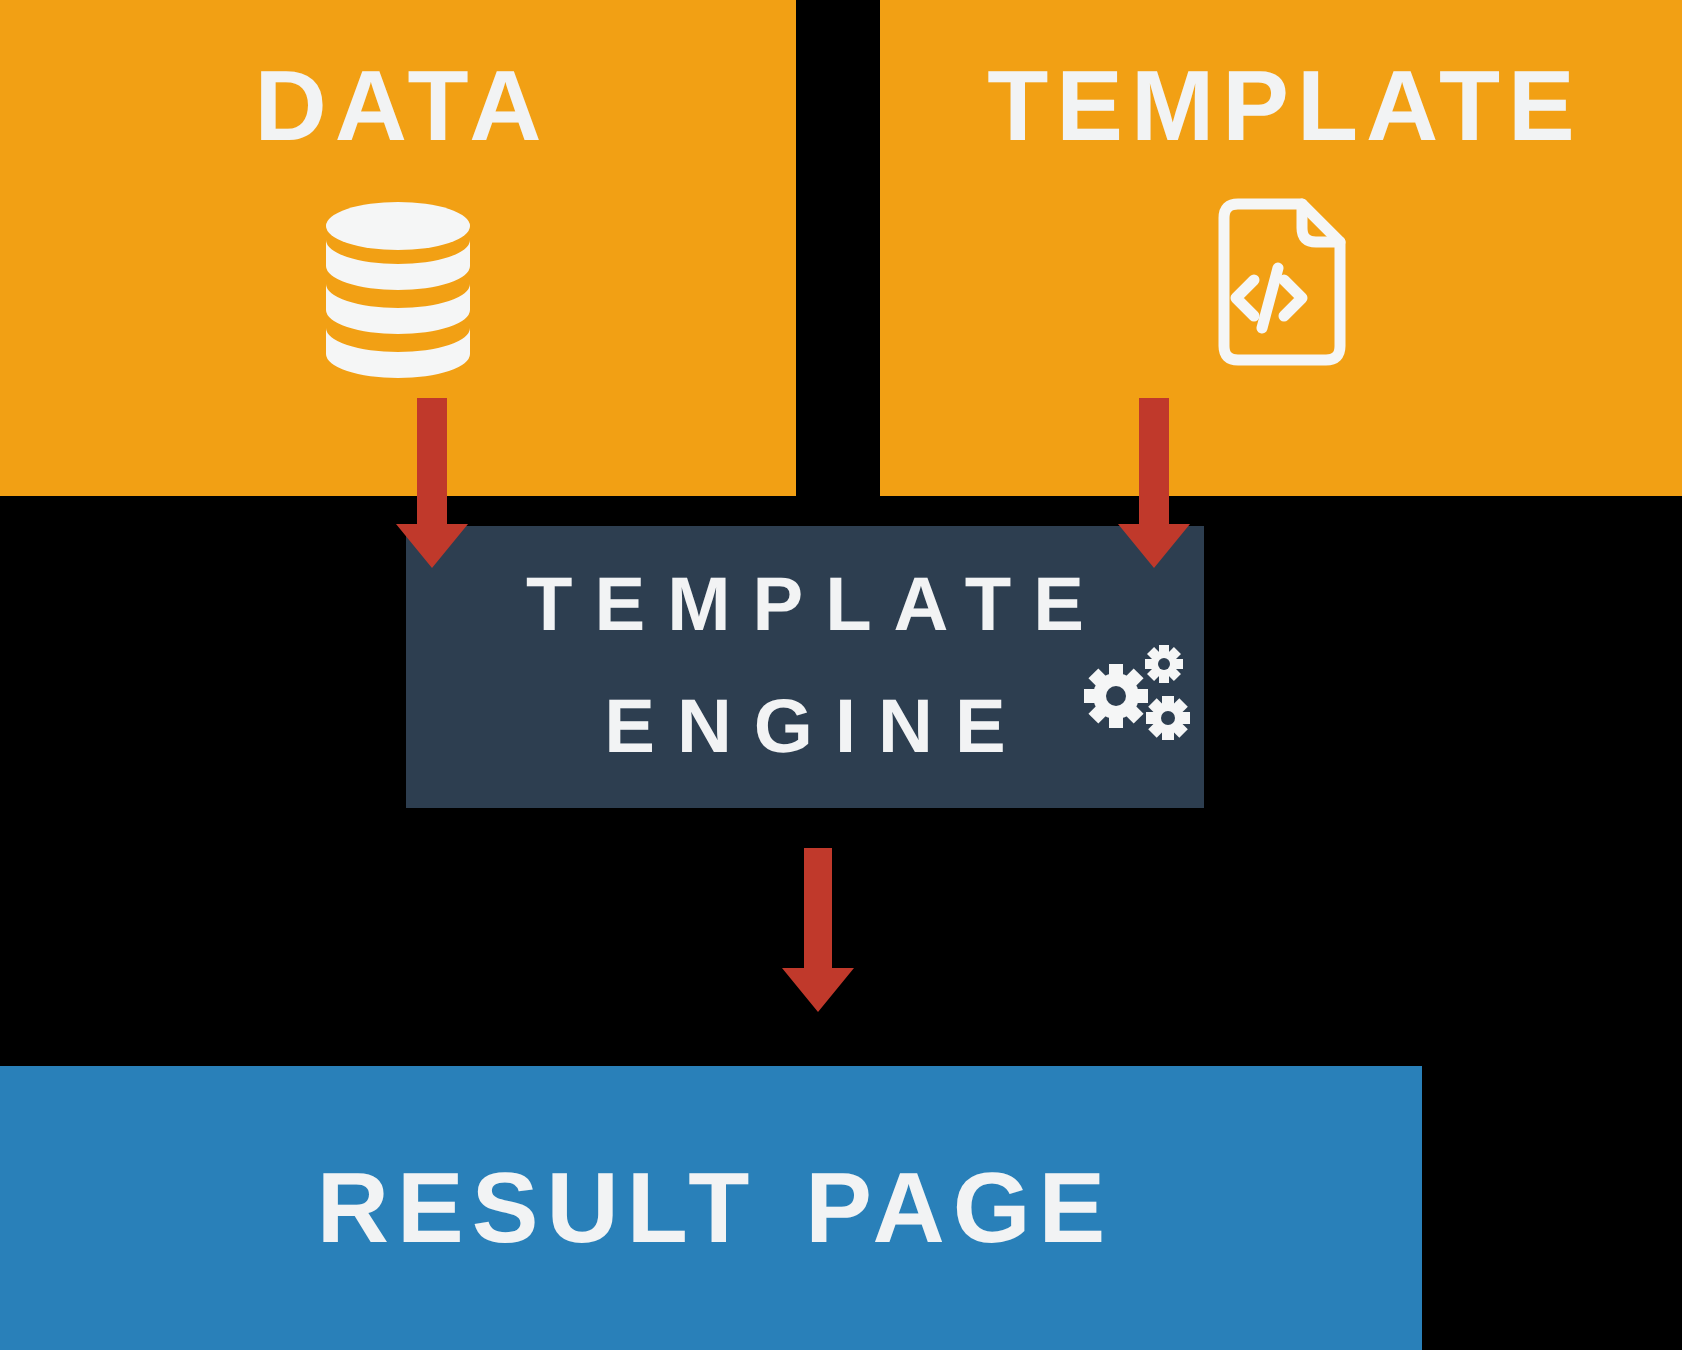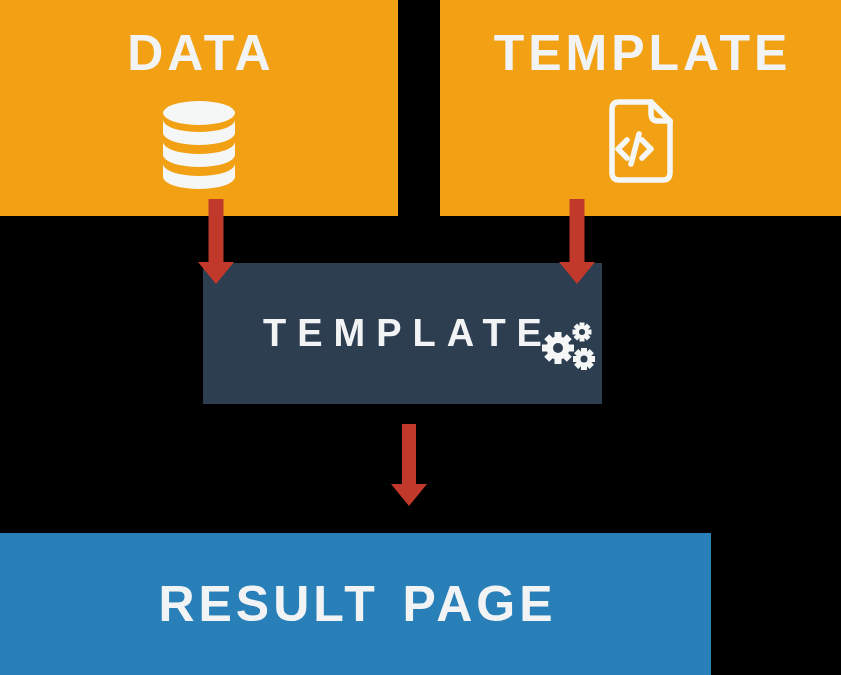--- a/index.html
+++ b/index.html
@@ -14,21 +14,21 @@
   *{margin:0;padding:0;box-sizing:border-box;}
   html,body{background:#111;}
   .stage{
     position:relative;
     width:841px;height:675px;
     background:var(--background);
     overflow:hidden;
     font-family:"Liberation Sans", sans-serif;
   }
   .box{position:absolute;}
-  .orange-box{background:var(--box-orange);top:0;height:216px;}
+  .orange-box{background:var(--box-orange);top:0;height:248px;}
   .data-box{left:0;width:398px;}
   .template-box{left:440px;width:401px;}
   .box-title{
     position:absolute;top:28px;left:0;right:0;
     text-align:center;
     color:var(--text-light);
     font-size:50px;font-weight:700;
     letter-spacing:4px;line-height:50px;
     padding-left:4px; 
     white-space:nowrap;
@@ -91,20 +91,21 @@
       <path class="icon-stroke" d="M42,3 H10 Q3,3 3,10 V74 Q3,81 10,81 H54 Q61,81 61,74 V22 Z"></path>
       <path class="icon-stroke" d="M42,3 V15 Q42,22 49,22 H61"></path>
       <path class="icon-stroke" d="M18,41 L9,50 L18,59"></path>
       <path class="icon-stroke" d="M30,35 L22,65"></path>
       <path class="icon-stroke" d="M33,41 L42,50 L33,59"></path>
     </svg>
   </div>
 
   <div class="box engine-box">
     <div class="engine-line">TEMPLATE</div>
+    <div class="engine-line">ENGINE</div>
     <svg class="gears" width="56" height="52" viewBox="0 0 56 52">
 
       <g transform="translate(17,27)">
         <g class="icon-fill">
           <rect x="-3.5" y="-16" width="7" height="32"></rect>
           <rect x="-3.5" y="-16" width="7" height="32" transform="rotate(45)"></rect>
           <rect x="-3.5" y="-16" width="7" height="32" transform="rotate(90)"></rect>
           <rect x="-3.5" y="-16" width="7" height="32" transform="rotate(135)"></rect>
           <circle r="11.5"></circle>
         </g>

